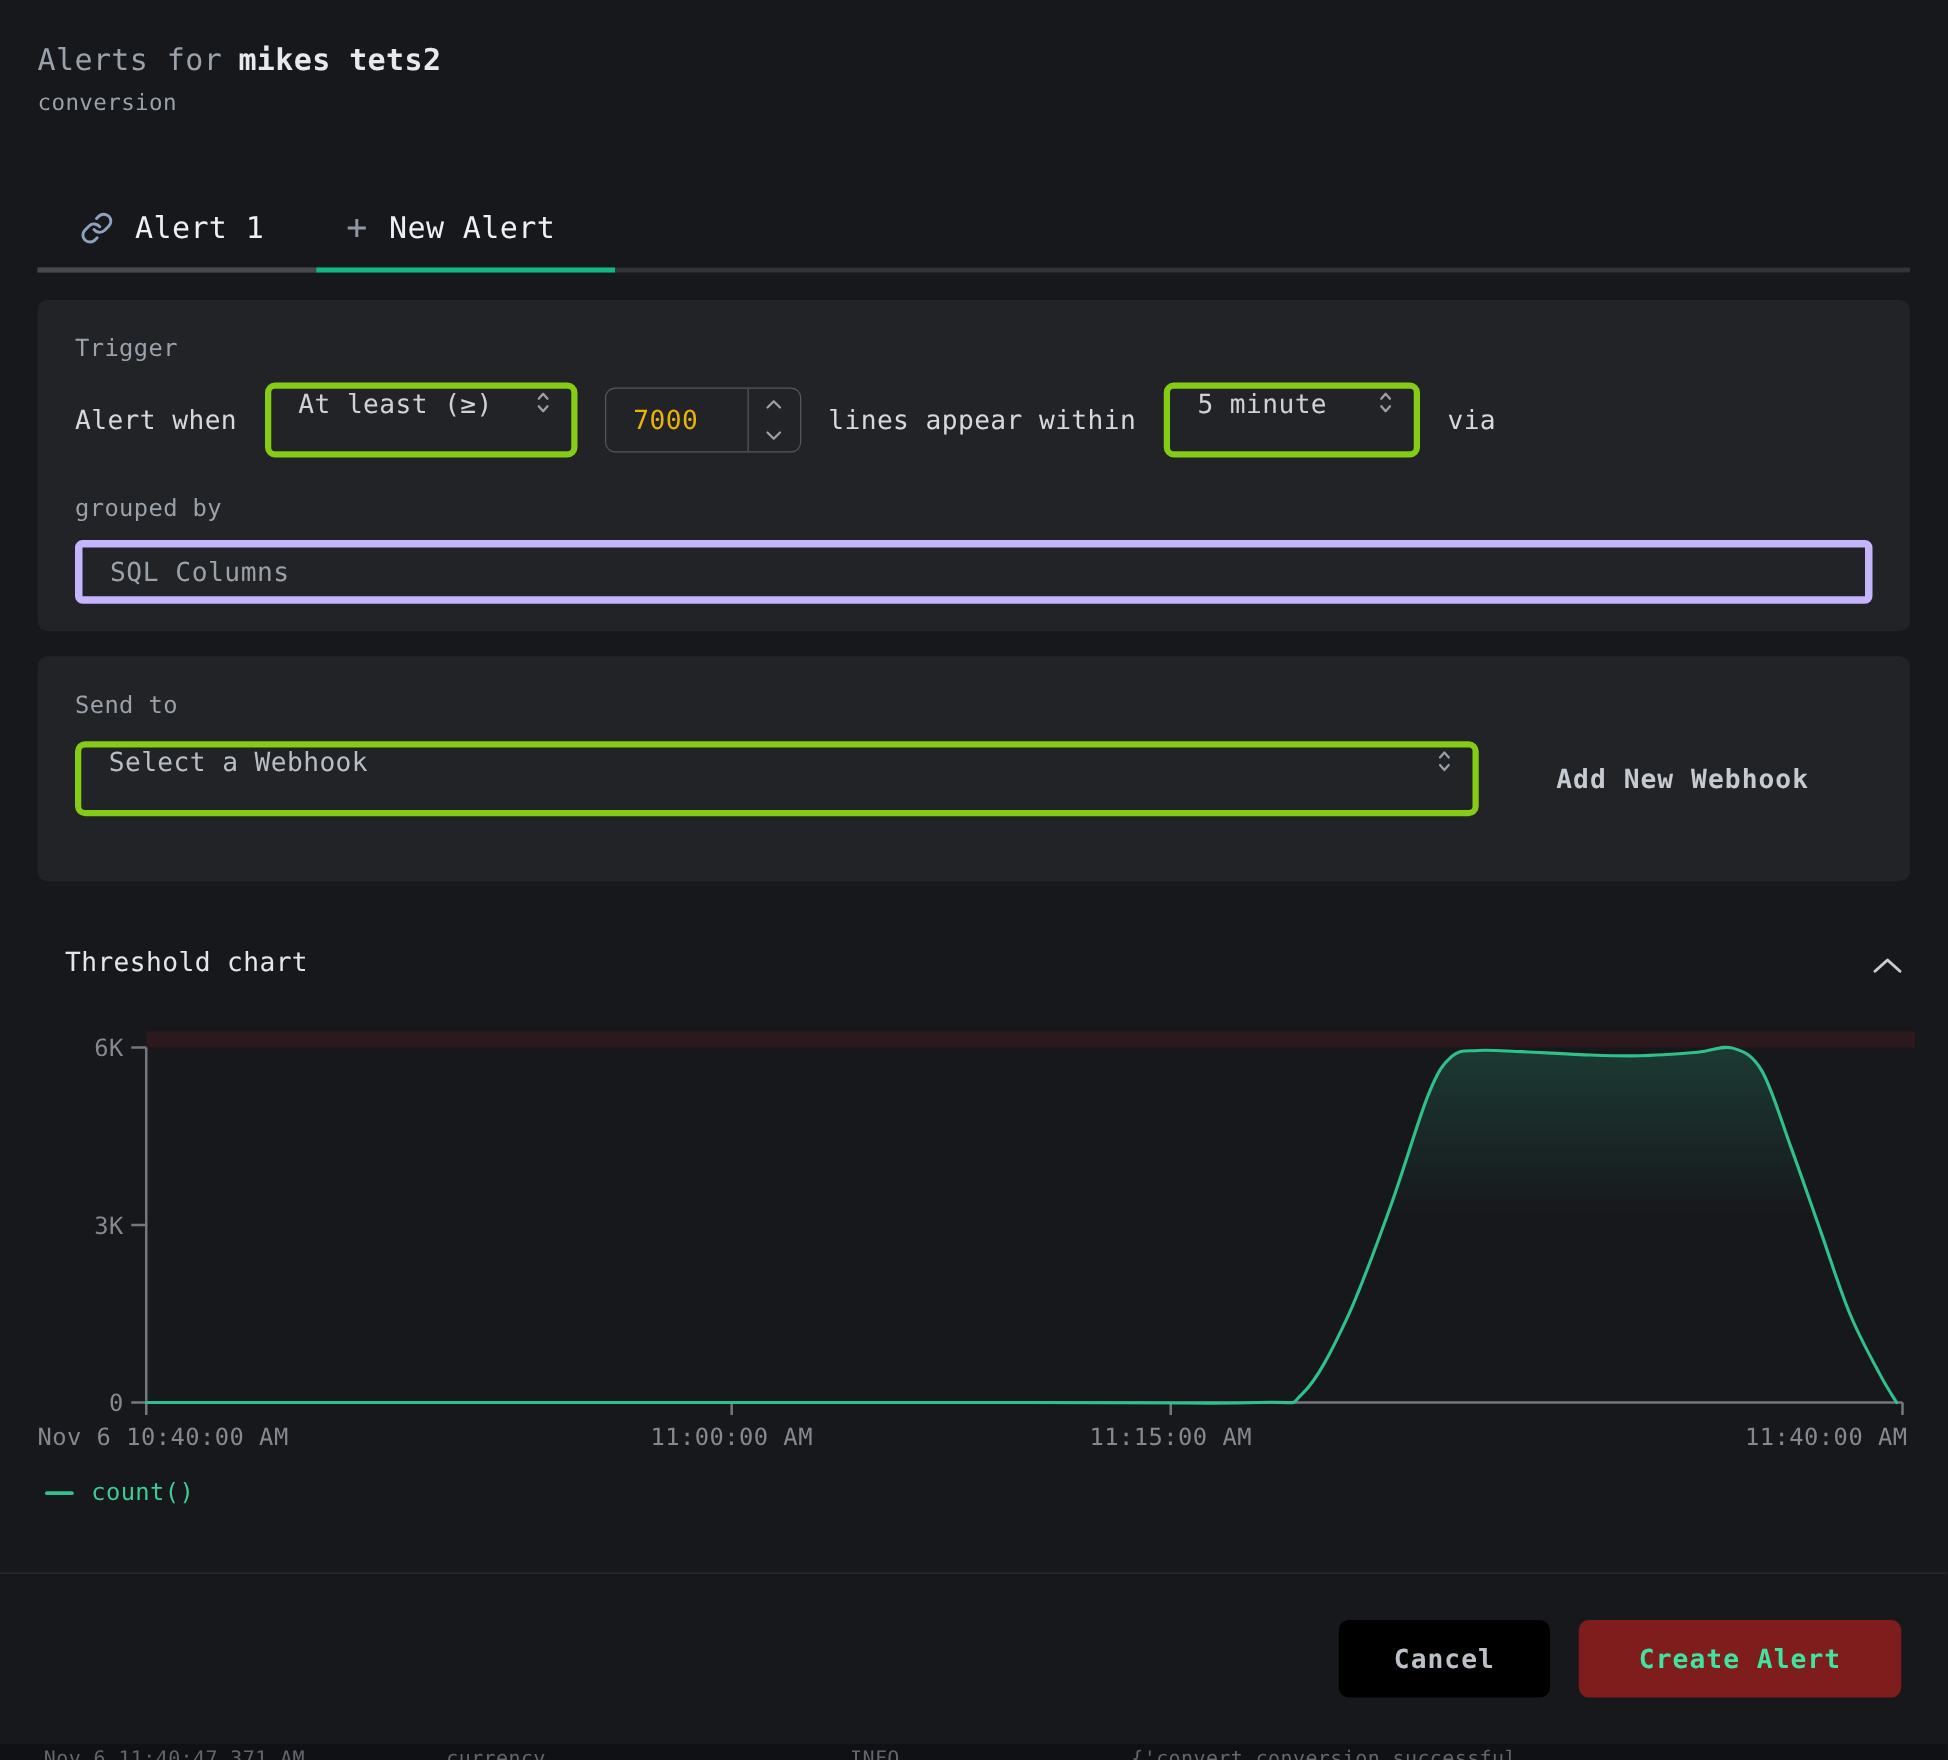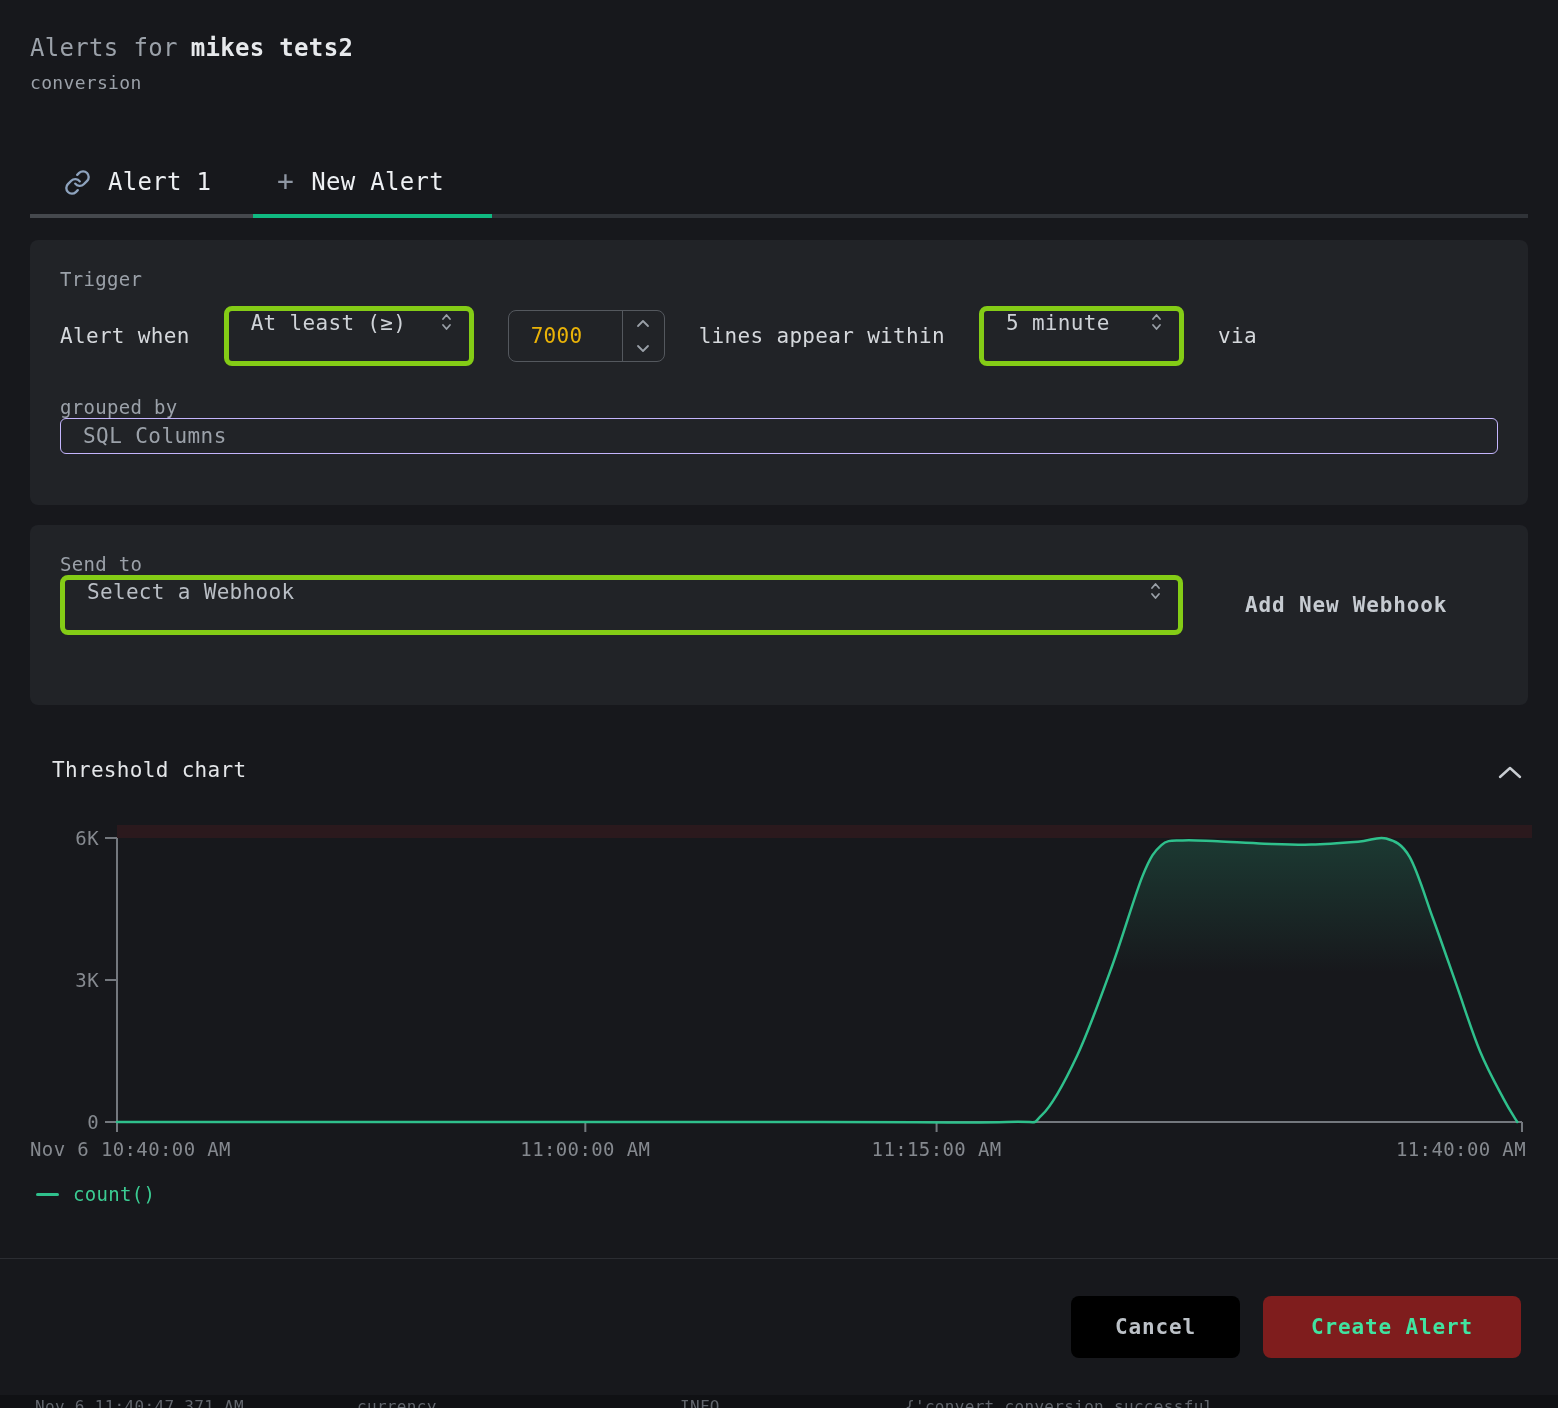--- a/index.html
+++ b/index.html
@@ -28,43 +28,43 @@
   .tab .plus { color:#8f97a4; font-size:28px; font-weight:400; line-height:1; }
   .underline-inactive { position:absolute; left:0; bottom:0; width:223px; height:4px; background:#45484d; }
   .underline-active { position:absolute; left:223px; bottom:0; width:239px; height:4px; background:#10b981; }
 
   
   .panel { position:absolute; left:30px; width:1498px; background:#212327; border-radius:8px; padding:28px 30px; }
   .panel-trigger { top:240px; height:265px; }
   .panel-sendto  { top:525px; height:180px; }
   .section-label { font-size:19px; color:#9ba1a9; }
 
-  .trigger-row { margin-top:16px; display:flex; align-items:center; gap:34px; }
+  .trigger-row { margin-top:16px; display:flex; align-items:center; gap:22px; }
   .row-text { font-size:21px; color:#d5d8dc; white-space:nowrap; }
 
   .select { display:flex; align-items:flex-start; justify-content:space-between;
             height:60px; border:5px solid #84cc16; border-radius:8px;
             padding:0 16px 0 22px; background:#212327; font-size:21px; color:#ced2d7; cursor:pointer; }
   .sel-comparator { width:250px; }
   .sel-window { width:205px; }
   .sel-channel { width:178px; }
   .caret { flex:none; display:flex; }
 
   .number-input { display:flex; width:157px; height:52px; border:1px solid #54585e; border-radius:8px; overflow:hidden; }
   .num-value { flex:1; display:flex; align-items:center; padding-left:22px; font-size:21px; color:#eab308; }
   .stepper { width:42px; border-left:1px solid #54585e; display:flex; flex-direction:column; }
   .step-btn { flex:1; display:flex; align-items:center; justify-content:center; color:#9aa0a8; cursor:pointer; }
 
   .group-label { margin-top:30px; font-size:19px; color:#9ba1a9; }
-  .text-input { margin-top:0; width:100%; height:36px; background:transparent;
-                border:1px solid #c4b5fd; border-radius:6px; color:#d5d8dc;
+  .text-input { margin-top:14px; width:100%; height:51px; background:transparent;
+                border:6px solid #c4b5fd; border-radius:6px; color:#d5d8dc;
                 font-size:21px; padding:0 22px; font-family:inherit; letter-spacing:0.02em; }
   .text-input::placeholder { color:#9ba1a9; opacity:1; }
 
-  .sendto-row { display:flex; align-items:center; }
+  .sendto-row { margin-top:18px; display:flex; align-items:center; }
   .sel-webhook { width:1123px; color:#b9bec5; }
   .add-webhook { margin-left:62px; background:none; border:none; cursor:pointer;
                  font-family:inherit; font-size:21px; font-weight:bold; color:#c6cbd1; letter-spacing:0.04em; }
 
   
   .chart-title { position:absolute; left:52px; top:758px; font-size:21px; color:#e4e6e9; }
   .collapse-btn { position:absolute; left:1492px; top:758px; width:36px; height:28px;
                   background:none; border:none; cursor:pointer; display:flex; align-items:center; justify-content:center; }
   #chart-svg { position:absolute; left:30px; top:822px; overflow:visible; }
   #chart-svg text { font-family:"DejaVu Sans Mono","Liberation Mono",monospace; letter-spacing:0.02em; }

